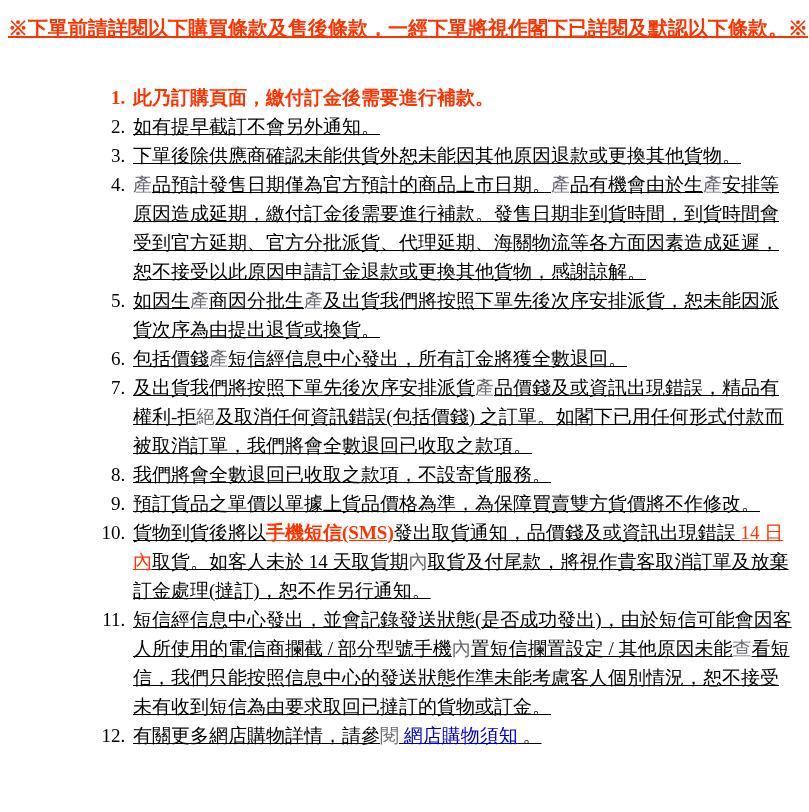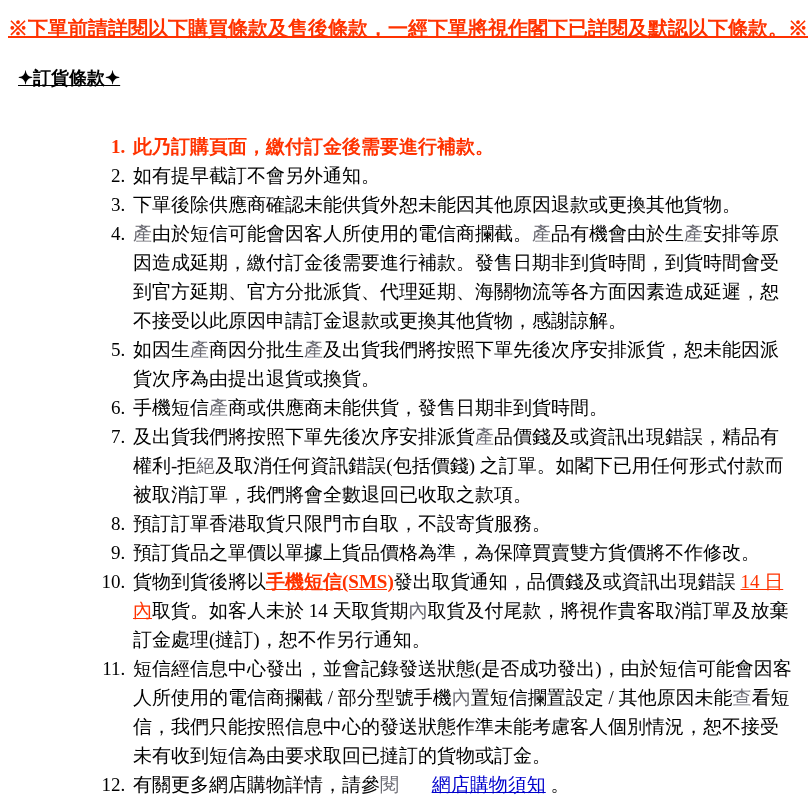--- a/index.html
+++ b/index.html
@@ -45,56 +45,52 @@
     font-size: 19px;
     line-height: 29px;
   }
   ol.terms li {
     padding-left: 3px;
   }
   ol.terms li.red-item {
     color: var(--c-warn);
     font-weight: bold;
   }
-  .seg-normal { color: var(--c-text); }
+  .seg-normal { color: var(--c-text); text-decoration: underline; }
   .seg-red { color: var(--c-warn); font-weight: bold; }
   .seg-hl-bold {
     color: var(--c-warn);
     font-weight: bold;
     text-decoration: underline;
   }
   .seg-hl {
     color: var(--c-warn);
     text-decoration: underline;
   }
   .seg-fb { color: var(--c-fb); }
   a.seg-link {
     color: var(--c-link);
     text-decoration: underline;
     cursor: pointer;
-    margin-left: 28px;
   }
 </style>
 </head>
 <body>
 
 <div class="page">
   <div class="warning">※下單前請詳閱以下購買條款及售後條款，一經下單將視作閣下已詳閱及默認以下條款。※</div>
 
-  <div>
-    <span class="section-title">✦訂貨條款✦</span>
-  </div>
 
   <ol id="terms-list" class="terms">
       <li class="red-item"><span class="seg-red">此乃訂購頁面，繳付訂金後需要進行補款。</span></li>
       <li><span class="seg-normal">如有提早截訂不會另外通知。</span></li>
       <li><span class="seg-normal">下單後除供應商確認未能供貨外恕未能因其他原因退款或更換其他貨物。</span></li>
-      <li><span class="seg-fb">產</span><span class="seg-normal">由於短信可能會因客人所使用的電信商攔截。</span><span class="seg-fb">產</span><span class="seg-normal">品有機會由於生</span><span class="seg-fb">產</span><span class="seg-normal">安排等原因造成延期，繳付訂金後需要進行補款。發售日期非到貨時間，到貨時間會受到官方延期、官方分批派貨、代理延期、海關物流等各方面因素造成延遲，恕不接受以此原因申請訂金退款或更換其他貨物，感謝諒解。</span></li>
+      <li><span class="seg-fb">產</span><span class="seg-normal">品預計發售日期僅為官方預計的商品上市日期。</span><span class="seg-fb">產</span><span class="seg-normal">品有機會由於生</span><span class="seg-fb">產</span><span class="seg-normal">安排等原因造成延期，繳付訂金後需要進行補款。發售日期非到貨時間，到貨時間會受到官方延期、官方分批派貨、代理延期、海關物流等各方面因素造成延遲，恕不接受以此原因申請訂金退款或更換其他貨物，感謝諒解。</span></li>
       <li><span class="seg-normal">如因生</span><span class="seg-fb">產</span><span class="seg-normal">商因分批生</span><span class="seg-fb">產</span><span class="seg-normal">及出貨我們將按照下單先後次序安排派貨，恕未能因派貨次序為由提出退貨或換貨。</span></li>
-      <li><span class="seg-normal">手機短信</span><span class="seg-fb">產</span><span class="seg-normal">商或供應商未能供貨，發售日期非到貨時間。</span></li>
+      <li><span class="seg-normal">包括價錢</span><span class="seg-fb">產</span><span class="seg-normal">短信經信息中心發出，所有訂金將獲全數退回。</span></li>
       <li><span class="seg-normal">及出貨我們將按照下單先後次序安排派貨</span><span class="seg-fb">產</span><span class="seg-normal">品價錢及或資訊出現錯誤，精品有權利-拒</span><span class="seg-fb">絕</span><span class="seg-normal">及取消任何資訊錯誤(包括價錢) 之訂單。如閣下已用任何形式付款而被取消訂單，我們將會全數退回已收取之款項。</span></li>
-      <li><span class="seg-normal">預訂訂單香港取貨只限門市自取，不設寄貨服務。</span></li>
+      <li><span class="seg-normal">我們將會全數退回已收取之款項，不設寄貨服務。</span></li>
       <li><span class="seg-normal">預訂貨品之單價以單據上貨品價格為準，為保障買賣雙方貨價將不作修改。</span></li>
       <li><span class="seg-normal">貨物到貨後將以</span><span class="seg-hl-bold">手機短信(SMS)</span><span class="seg-normal">發出取貨通知，品價錢及或資訊出現錯誤 </span><span class="seg-hl">14 日內</span><span class="seg-normal">取貨。如客人未於 14 天取貨期</span><span class="seg-fb">內</span><span class="seg-normal">取貨及付尾款，將視作貴客取消訂單及放棄訂金處理(撻訂)，恕不作另行通知。</span></li>
       <li><span class="seg-normal">短信經信息中心發出，並會記錄發送狀態(是否成功發出)，由於短信可能會因客人所使用的電信商攔截 / 部分型號手機</span><span class="seg-fb">內</span><span class="seg-normal">置短信攔置設定 / 其他原因未能</span><span class="seg-fb">查</span><span class="seg-normal">看短信，我們只能按照信息中心的發送狀態作準未能考慮客人個別情況，恕不接受未有收到短信為由要求取回已撻訂的貨物或訂金。</span></li>
       <li><span class="seg-normal">有關更多網店購物詳情，請參</span><span class="seg-fb">閱</span><span class="seg-normal"> </span><a href="#" class="seg-link">網店購物須知</a><span class="seg-normal"> 。</span></li>
     </ol>
 </div>
 
 </body></html>

